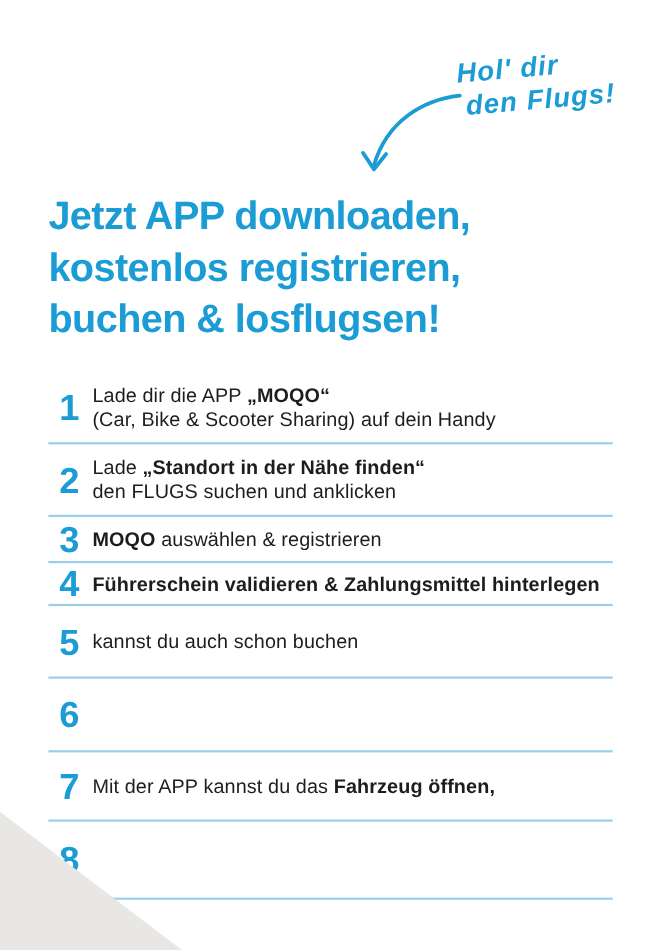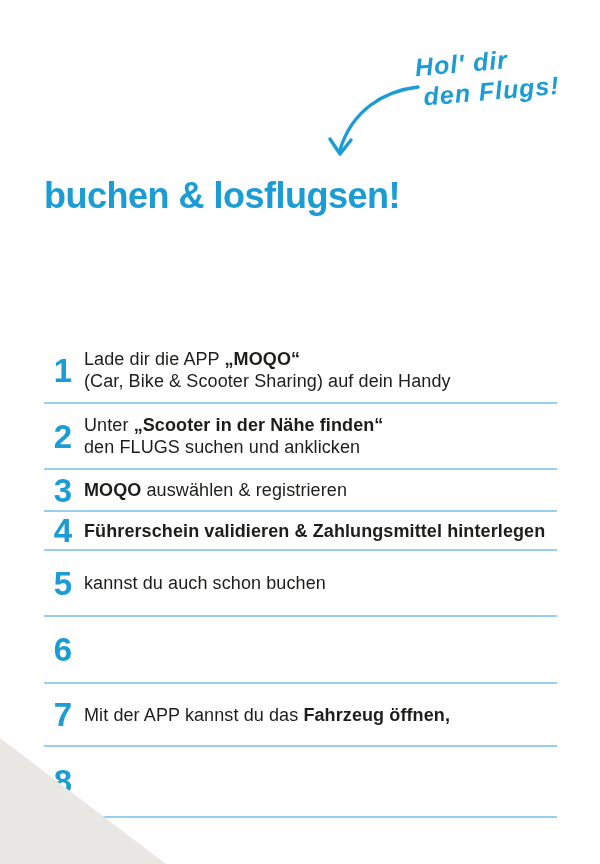--- a/index.html
+++ b/index.html
@@ -104,35 +104,37 @@
     <span class="hw1">Hol' dir</span><br>
     <span class="hw2">den Flugs!</span>
   </div>
 
   <svg class="arrow-svg" width="112" height="92" viewBox="0 0 112 92" aria-hidden="true">
     <path d="M 96 9 C 62 13, 30 32, 18 72" fill="none" stroke="#1b9cd4" stroke-width="3.4" stroke-linecap="round"></path>
     <path d="M 18 76 L 8 61 M 18 76 L 29 62" fill="none" stroke="#1b9cd4" stroke-width="3.4" stroke-linecap="round"></path>
   </svg>
 
   <h1 class="headline">
+    <span>Jetzt APP downloaden,</span>
+    <span>kostenlos registrieren,</span>
     <span>buchen &amp; losflugsen!</span>
   </h1>
 
   <div class="steps">
       <div class="step">
         <span class="num">1</span>
         <div class="stext">
           <div class="line"><span>Lade dir die APP </span><span class="b">„MOQO“</span></div>
           <div class="line"><span>(Car, Bike &amp; Scooter Sharing) auf dein Handy</span></div>
         </div>
       </div>
       <div class="step">
         <span class="num">2</span>
         <div class="stext">
-          <div class="line"><span>Unter </span><span class="b">„Scooter in der Nähe finden“</span></div>
+          <div class="line"><span>Lade </span><span class="b">„Standort in der Nähe finden“</span></div>
           <div class="line"><span>den FLUGS suchen und anklicken</span></div>
         </div>
       </div>
       <div class="step">
         <span class="num">3</span>
         <div class="stext">
           <div class="line"><span class="b">MOQO</span><span> auswählen &amp; registrieren</span></div>
         </div>
       </div>
       <div class="step">

